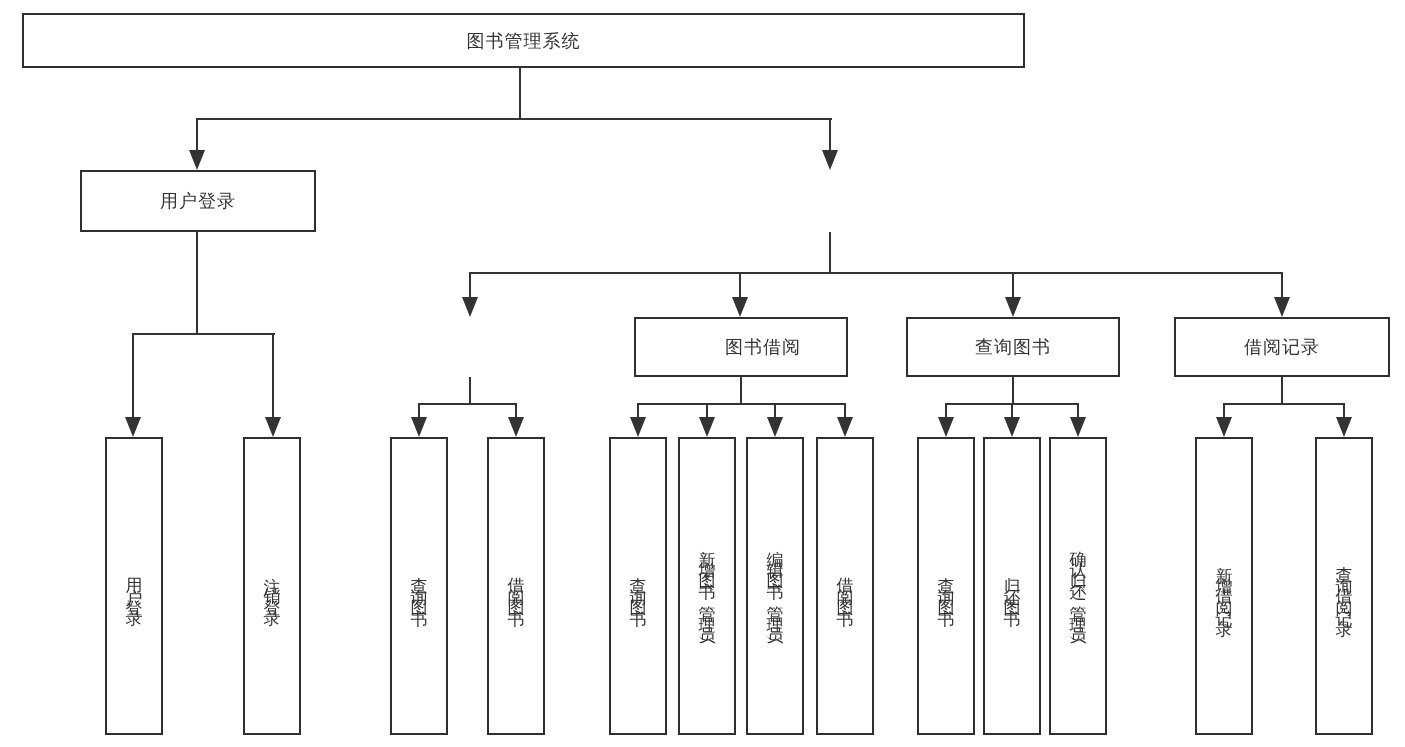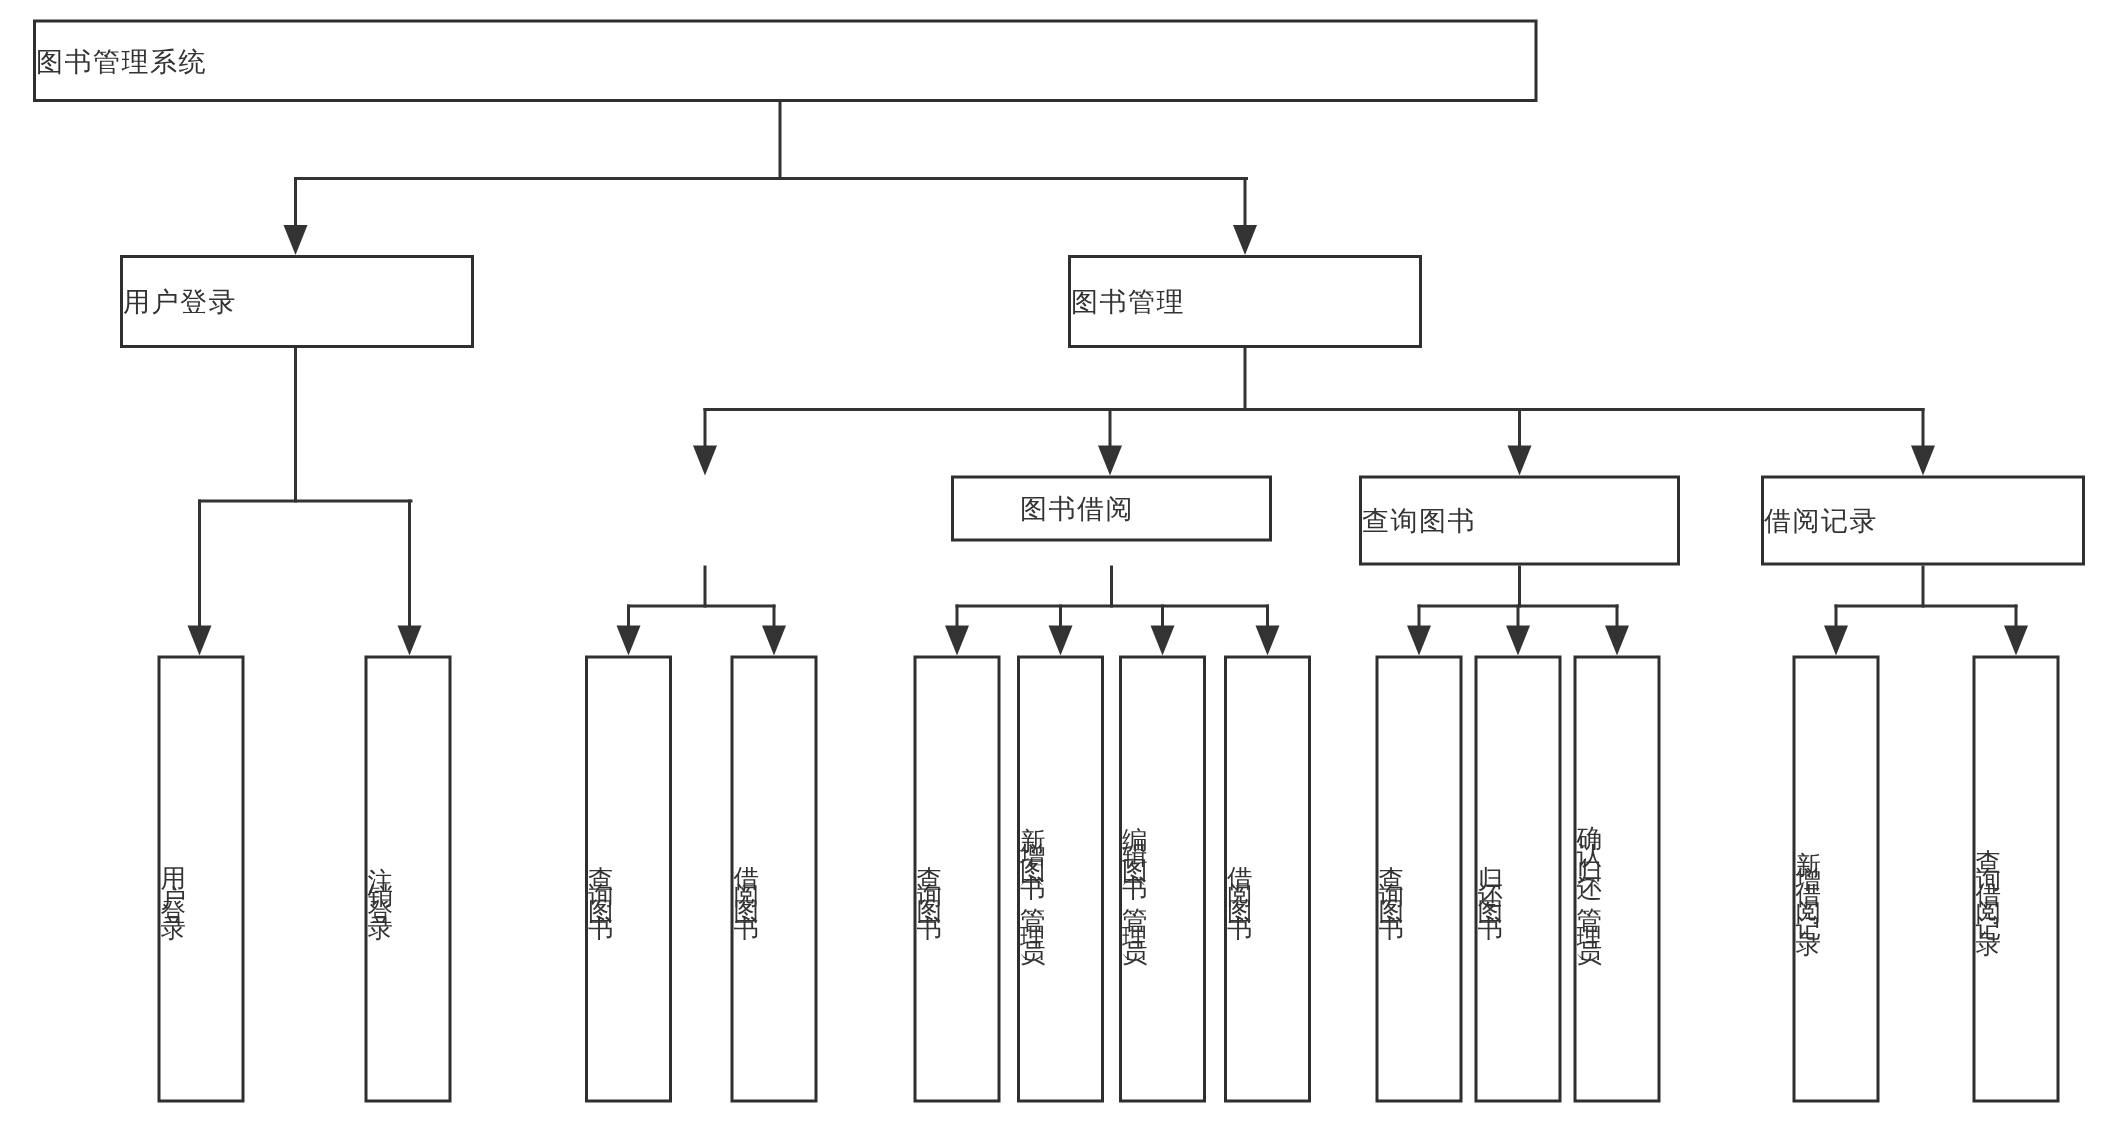--- a/index.html
+++ b/index.html
@@ -10,21 +10,21 @@
     font-family:"Liberation Sans","DejaVu Sans",sans-serif;
     overflow:hidden;
   }
   .box{
     position:absolute;
     background:#ffffff;
     border:2.5px solid #2f2f2f;
     box-sizing:border-box;
     display:flex;
     align-items:center;
-    justify-content:flex-start;
+    justify-content:center;
     color:#333333;
   }
   .box.h span{font-size:18px;letter-spacing:1px;}
   .leaf{top:437px;height:298px;width:58px;}
   .vt{
     writing-mode:vertical-rl;
     text-orientation:mixed;
     font-size:17px;
     letter-spacing:11px;
     line-height:1;
@@ -61,43 +61,40 @@
   <div class="vl" style="left:519px;top:68px;height:51px;"></div>
   <div class="hl" style="left:196px;top:118px;width:636px;"></div>
   <div class="vl" style="left:196px;top:118px;height:34px;"></div>
   <div class="ah" style="left:189px;top:150px;"></div>
   <div class="vl" style="left:829px;top:118px;height:34px;"></div>
   <div class="ah" style="left:822px;top:150px;"></div>
 
   <div class="box h" style="left:80px;top:170px;width:236px;height:62px;">
     <span>用户登录</span>
   </div>
-  <div class="box h" style="left:712px;top:170px;width:236px;height:62px;">
-    <span>图书管理</span>
-  </div>
 
   <div class="vl" style="left:196px;top:232px;height:103px;"></div>
   <div class="hl" style="left:132px;top:333px;width:143px;"></div>
   <div class="vl" style="left:132px;top:333px;height:86px;"></div>
   <div class="ah" style="left:125px;top:417px;"></div>
   <div class="vl" style="left:272px;top:333px;height:86px;"></div>
   <div class="ah" style="left:265px;top:417px;"></div>
 
   <div class="vl" style="left:829px;top:232px;height:42px;"></div>
   <div class="hl" style="left:469px;top:272px;width:814px;"></div>
   <div class="vl" style="left:469px;top:272px;height:27px;"></div>
   <div class="ah" style="left:462px;top:297px;"></div>
   <div class="vl" style="left:739px;top:272px;height:27px;"></div>
   <div class="ah" style="left:732px;top:297px;"></div>
   <div class="vl" style="left:1012px;top:272px;height:27px;"></div>
   <div class="ah" style="left:1005px;top:297px;"></div>
   <div class="vl" style="left:1281px;top:272px;height:27px;"></div>
   <div class="ah" style="left:1274px;top:297px;"></div>
 
-  <div class="box h" style="left:634px;top:317px;width:214px;height:44px;padding-left:44px;">
+  <div class="box h" style="left:634px;top:317px;width:214px;height:60px;padding-left:44px;">
     <span>图书借阅</span>
   </div>
   <div class="box h" style="left:906px;top:317px;width:214px;height:60px;">
     <span>查询图书</span>
   </div>
   <div class="box h" style="left:1174px;top:317px;width:216px;height:60px;">
     <span>借阅记录</span>
   </div>
 
   <div class="vl" style="left:469px;top:377px;height:28px;"></div>

